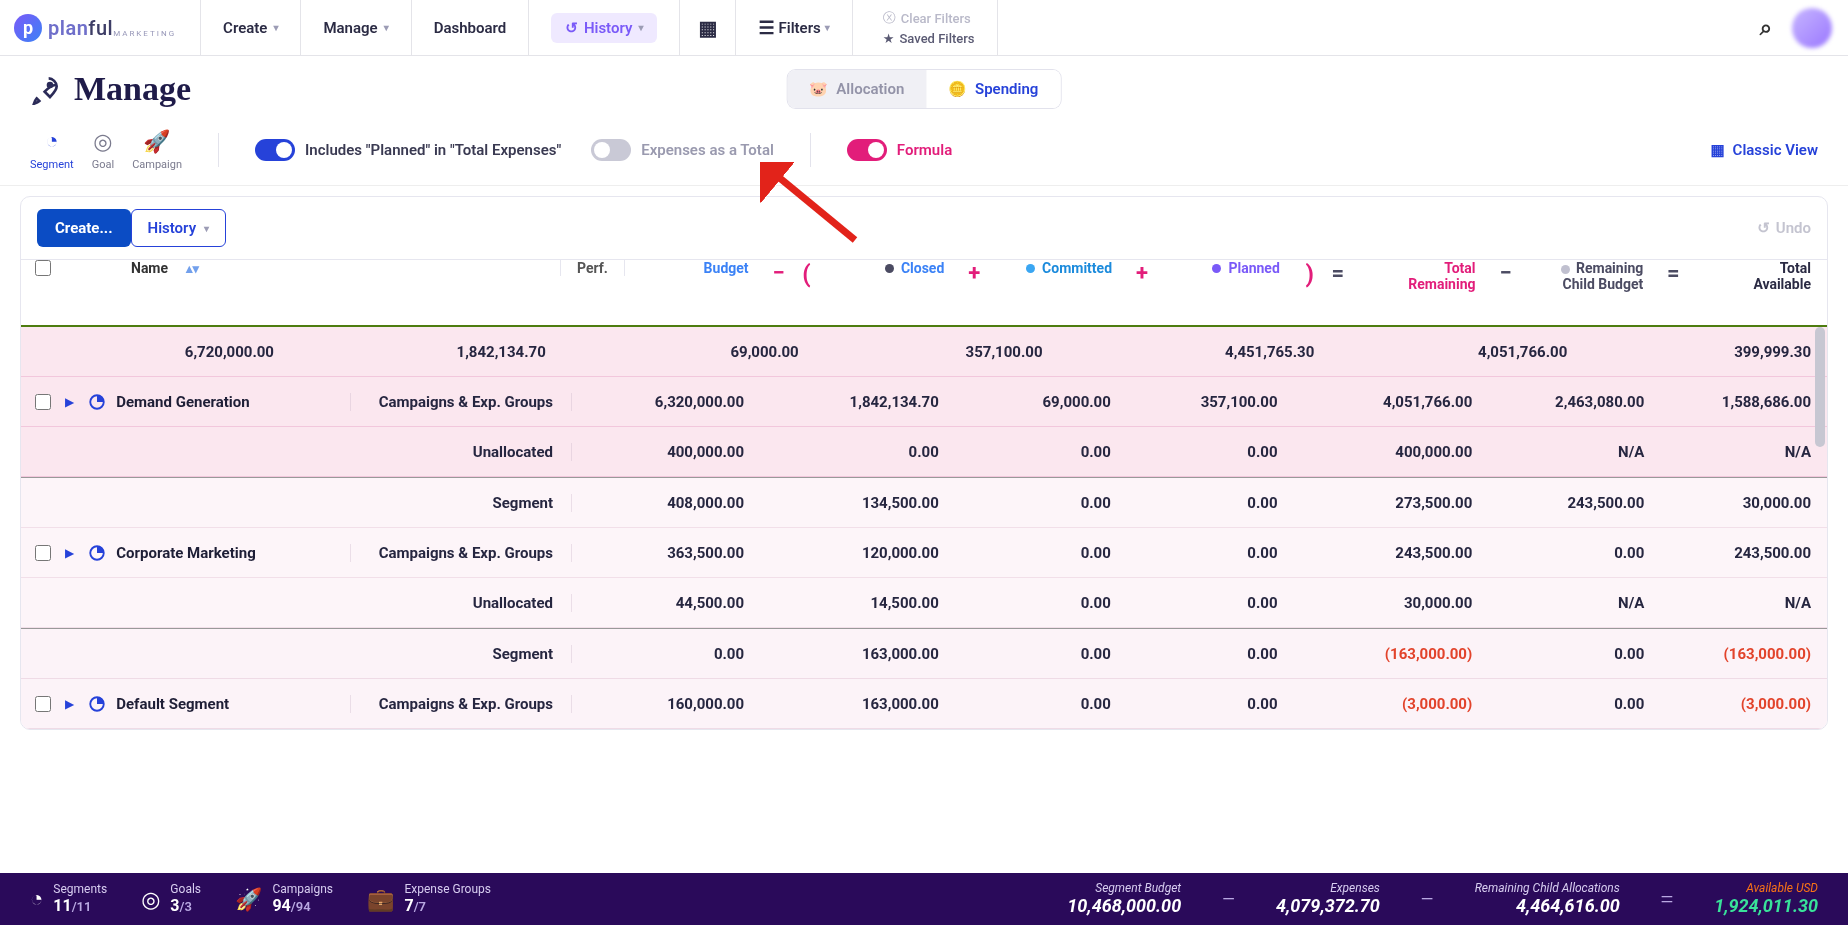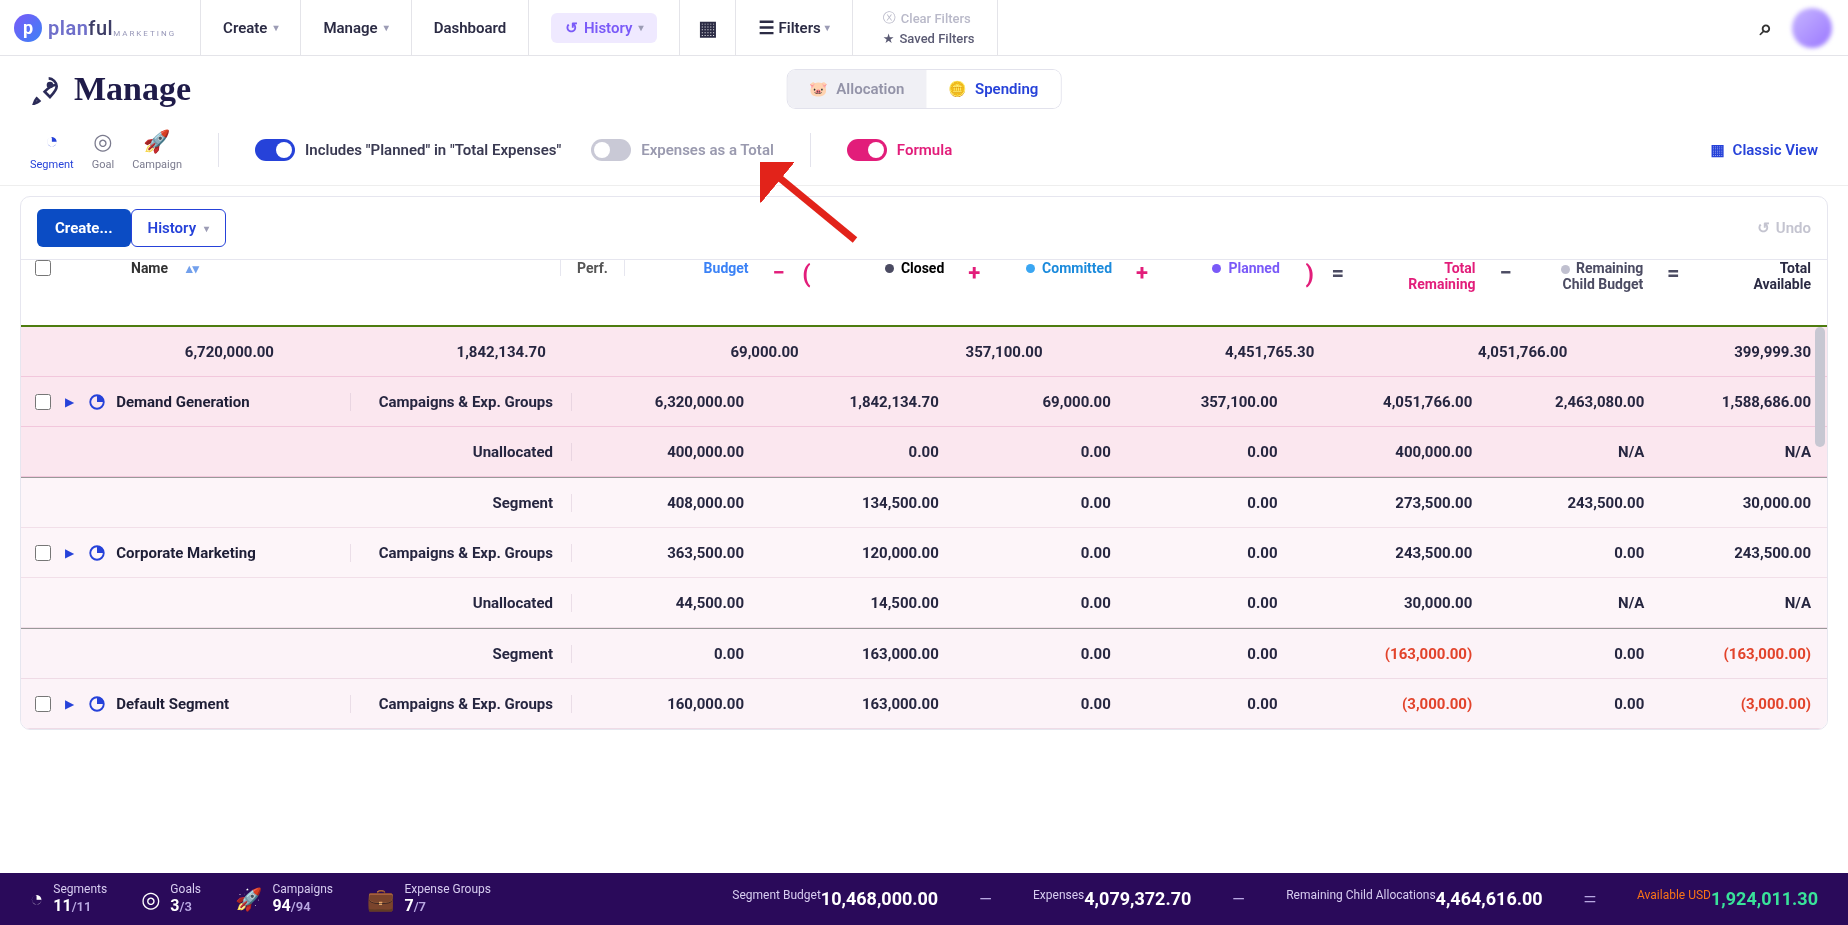--- a/index.html
+++ b/index.html
@@ -63,21 +63,21 @@
 .undo { margin-left:auto; color:#c4c4d0; display:flex; align-items:center; gap:6px; font-size:15px; font-weight:600;}
 
 
 .thead { display:flex; align-items:flex-start; height:68px; border-top:1px solid #e6e6ef; border-bottom:2px solid #4d7c0f; font-size:14px; font-weight:700; background:#fff;}
 .th { display:flex; align-items:center; justify-content:flex-end; padding:0 16px; }
 .th.first { flex: 0 0 540px; justify-content:flex-start; gap:14px; padding-left:14px; border-right:1px solid #e6e6ef;}
 .th.perf { flex: 0 0 44px; justify-content:center; border-right:1px solid #e6e6ef; color:#555; font-weight:700;}
 .th.num { flex:1; white-space:nowrap; }
 .hdr-budget { color:#3b82f6; flex:1.05; }
 .hdr-op { color:#e21d7a; font-size:22px; font-weight:700; flex:0 0 28px; justify-content:center; padding:0;}
-.hdr-closed { color:#000000; flex:1;}
+.hdr-closed { color:#3b82f6; flex:1;}
 .hdr-closed::before{content:"";width:9px;height:9px;border-radius:50%;background:#4b4b62;margin-right:7px;}
 .hdr-committed { color:#1c8bdc; flex:1.05;}
 .hdr-committed::before{content:"";width:9px;height:9px;border-radius:50%;background:#3aa6f2;margin-right:7px;}
 .hdr-planned { color:#7a5af8; flex:1;}
 .hdr-planned::before{content:"";width:9px;height:9px;border-radius:50%;background:#7a5af8;margin-right:7px;}
 .hdr-totalrem { color:#e21d7a; flex-direction:column; align-items:flex-end; line-height:1.15; flex:1; }
 .hdr-childbud { color:#4b4b62; flex-direction:column; align-items:flex-end; line-height:1.15; flex:1.05;}
 .hdr-childbud .bullet{width:9px;height:9px;border-radius:50%;background:#c0c0cf;display:inline-block;margin-right:6px;vertical-align:middle;}
 .hdr-totalavail { color:#2b2b44; flex-direction:column; align-items:flex-end; line-height:1.15; flex:1;}
 .paren { color:#e21d7a; font-size:24px; font-weight:700; padding:0 2px;}
@@ -110,21 +110,21 @@
 
 
 .footer { position:fixed; bottom:0; left:0; right:0; height:52px; background:#2a0a5a; color:#fff; display:flex; align-items:center; padding:0 30px; gap:34px; }
 .fstat { display:flex; align-items:center; gap:10px; }
 .fstat .ficon { font-size:22px; }
 .fstat .fcol { display:flex; flex-direction:column; line-height:1.15;}
 .fstat .flabel { font-size:12px; color:#d7cdf0;}
 .fstat .fvalue { font-size:16px; font-weight:700; }
 .fstat .fvalue .muted{ font-size:13px; color:#b9a9e2; font-weight:600;}
 .fspacer{flex:1;}
-.fmoney { display:flex; flex-direction:row; align-items:flex-start; line-height:1.15;}
+.fmoney { display:flex; flex-direction:column; align-items:flex-end; line-height:1.15;font-style:italic;}
 .fmoney .flabel { font-size:12px; color:#d7cdf0;}
 .fmoney .fvalue { font-size:18px; font-weight:700;}
 .fdash { font-size:26px; padding:0 6px; font-weight:300; color:#b9a9e2;}
 .favail .flabel{color:#f97316;} .favail .fvalue{color:#39e29a;}
 
 svg{display:block;}
 </style>
 </head>
 <body>
 

